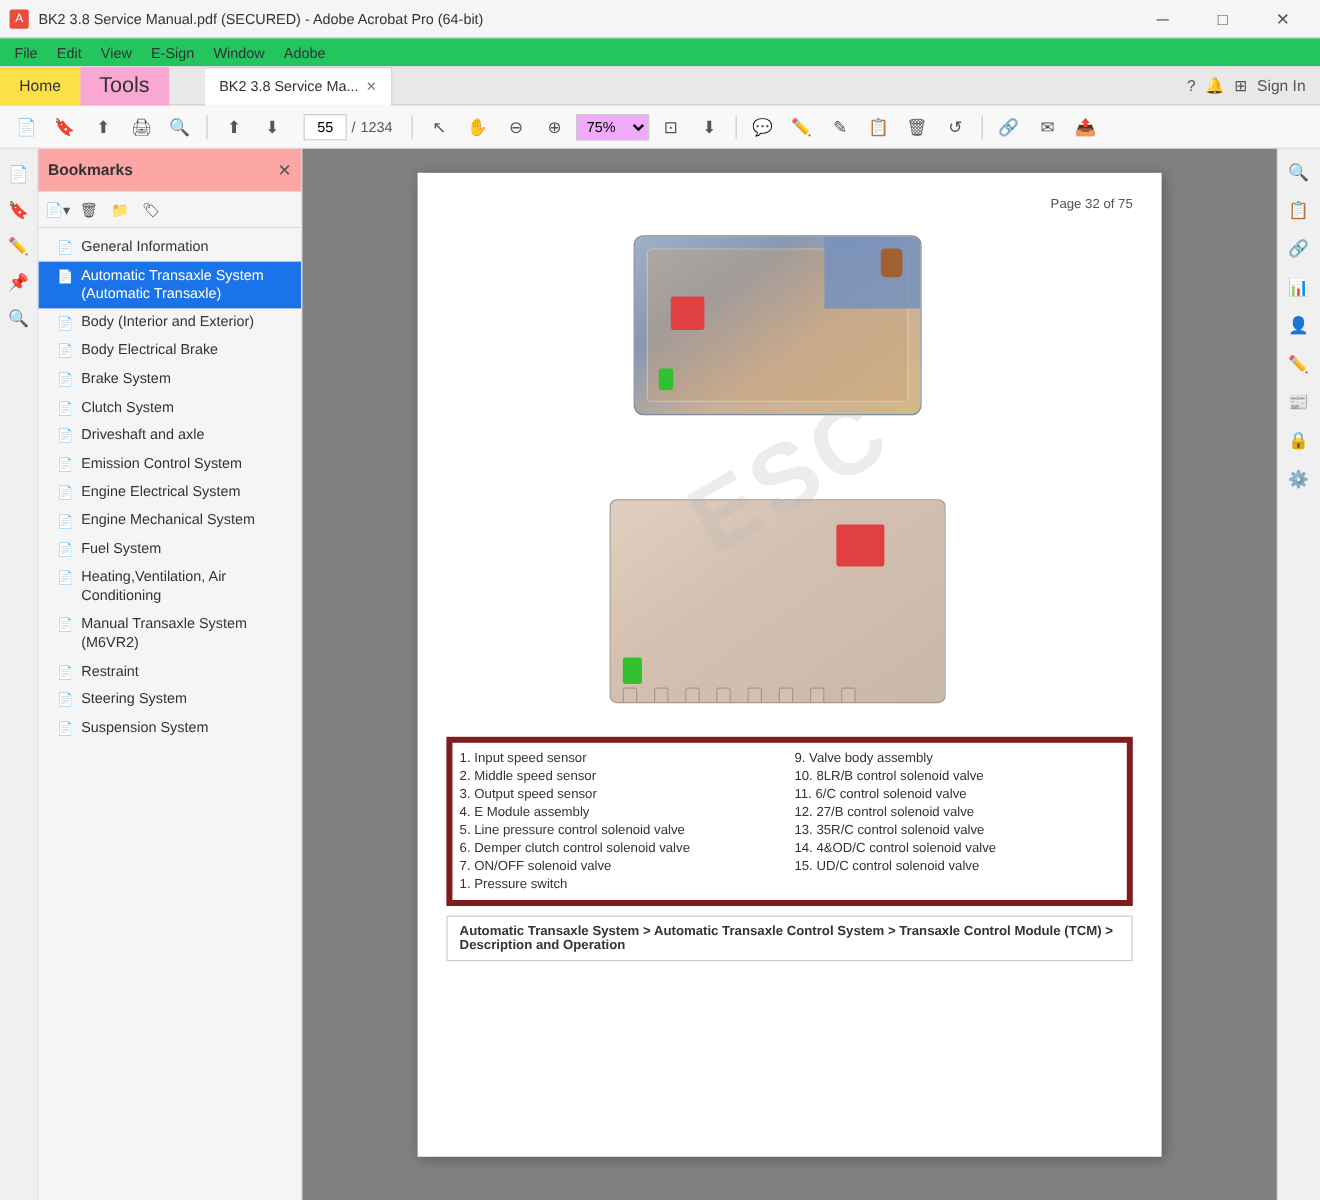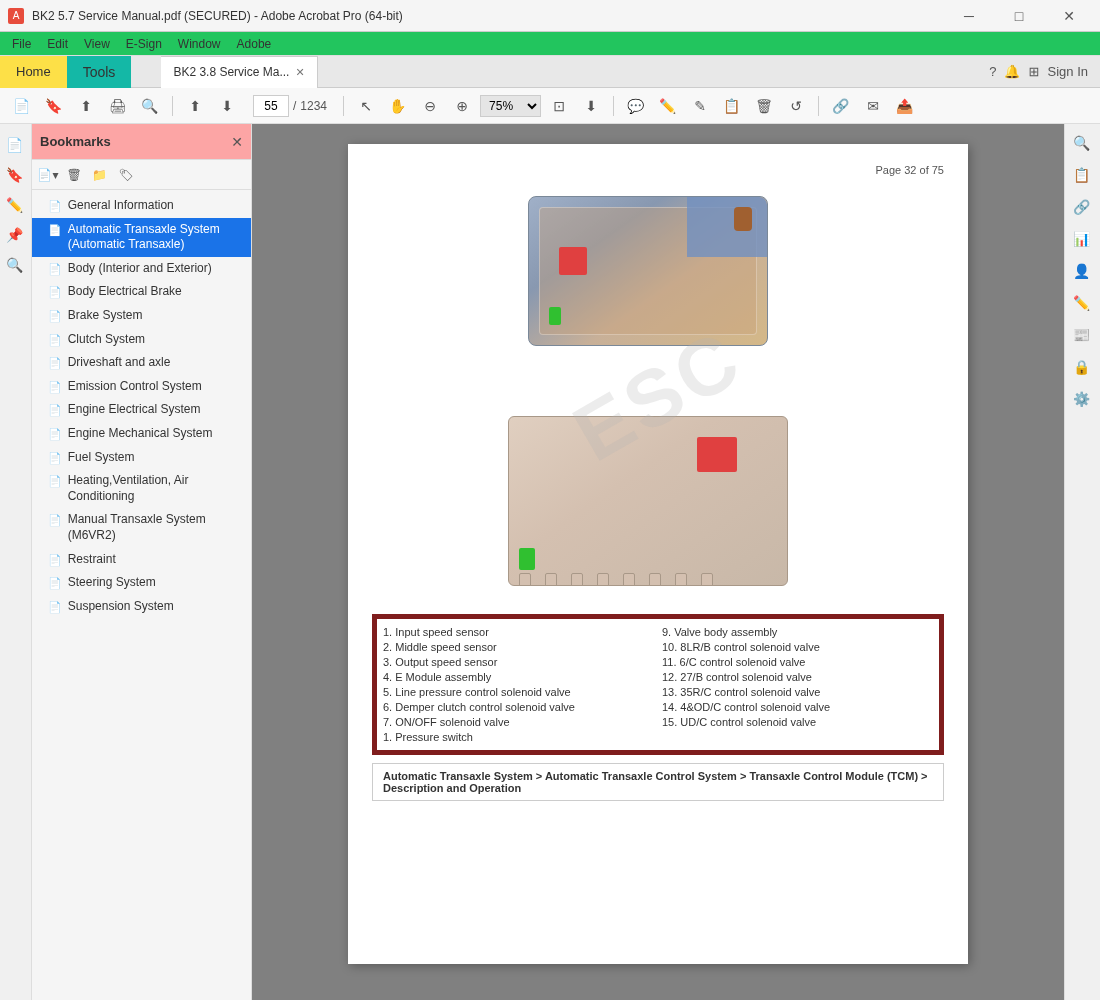--- a/index.html
+++ b/index.html
@@ -33,21 +33,21 @@
 
     
     .tabbar {
       height: 32px;
       background: #e8e8e8;
       border-bottom: 1px solid #ccc;
       display: flex;
       align-items: center;
     }
     .tab-home { padding: 0 16px; height: 32px; display: flex; align-items: center; font-size: 13px; color: #333; cursor: pointer; background: #fde047; }
-    .tab-tools { padding: 0 16px; height: 32px; display: flex; align-items: center; font-size: 14px; color: #333; cursor: pointer; background: #14b8a6; }
+    .tab-tools { padding: 0 16px; height: 32px; display: flex; align-items: center; font-size: 18px; color: #333; cursor: pointer; background: #f9a8d4; }
     .tab-doc {
       padding: 0 12px; height: 32px; display: flex; align-items: center; gap: 6px;
       font-size: 12px; color: #333; cursor: pointer; background: white;
       border-top: 1px solid #ccc; border-right: 1px solid #ccc; margin-left: 30px;
     }
     .tab-doc .close-x { font-size: 11px; color: #777; cursor: pointer; }
     .tab-spacer { flex: 1; }
     .tab-right-icons { display: flex; align-items: center; gap: 8px; padding: 0 12px; }
     .tab-right-icons span { font-size: 13px; color: #555; cursor: pointer; }
 
@@ -59,21 +59,21 @@
       display: flex;
       align-items: center;
       padding: 0 8px;
       gap: 4px;
     }
     .toolbar-btn { width: 28px; height: 28px; border: none; background: transparent; cursor: pointer; display: flex; align-items: center; justify-content: center; font-size: 14px; color: #555; border-radius: 3px; }
     .toolbar-sep { width: 1px; height: 20px; background: #ccc; margin: 0 4px; }
     .page-nav { display: flex; align-items: center; gap: 4px; margin: 0 8px; }
     .page-nav input { width: 36px; height: 22px; border: 1px solid #ccc; text-align: center; font-size: 12px; }
     .page-nav span { font-size: 12px; color: #555; }
-    .zoom-select { height: 22px; border: 1px solid #ccc; font-size: 12px; background: #e5e5e5; padding: 0 4px; }
+    .zoom-select { height: 22px; border: 1px solid #ccc; font-size: 12px; background: #f0abfc; padding: 0 4px; }
 
     
     .main-area {
       display: flex;
       height: calc(1000px - 32px - 24px - 32px - 36px);
     }
 
     
     .left-sidebar {
       width: 220px;
@@ -281,21 +281,21 @@
       height: 24px;
       background: #a06030;
       border-radius: 4px;
     }
   </style>
 </head>
 <body>
 
 <div class="titlebar">
   <div class="titlebar-icon">A</div>
-  <span class="titlebar-text">BK2 5.7 Service Manual.pdf (SECURED) - Adobe Acrobat Pro (64-bit)</span>
+  <span class="titlebar-text">BK2 3.8 Service Manual.pdf (SECURED) - Adobe Acrobat Pro (64-bit)</span>
   <div class="titlebar-controls">
     <button class="win-btn">─</button>
     <button class="win-btn">□</button>
     <button class="win-btn">✕</button>
   </div>
 </div>
 
 <div class="menubar">
   <span class="menubar-item">File</span>
   <span class="menubar-item">Edit</span>

